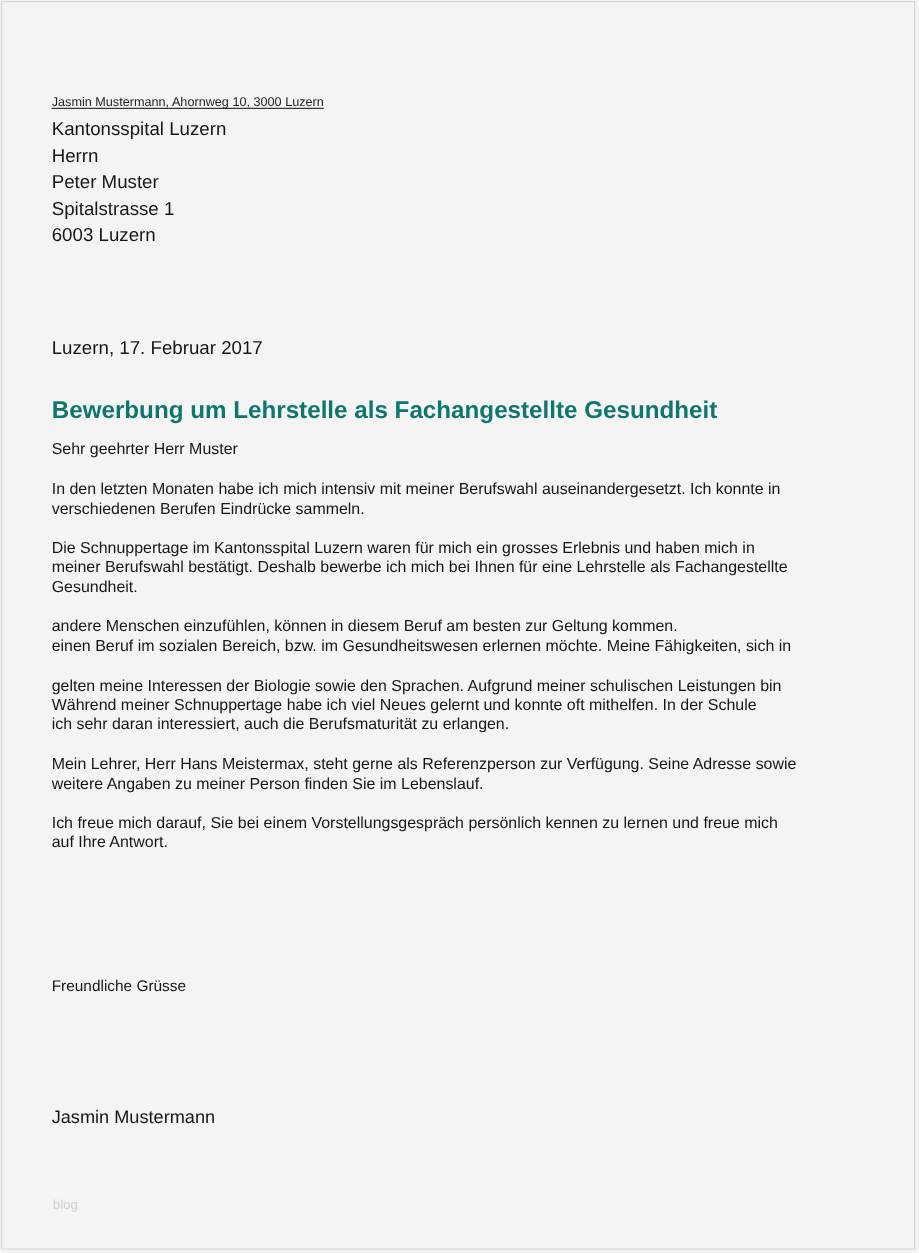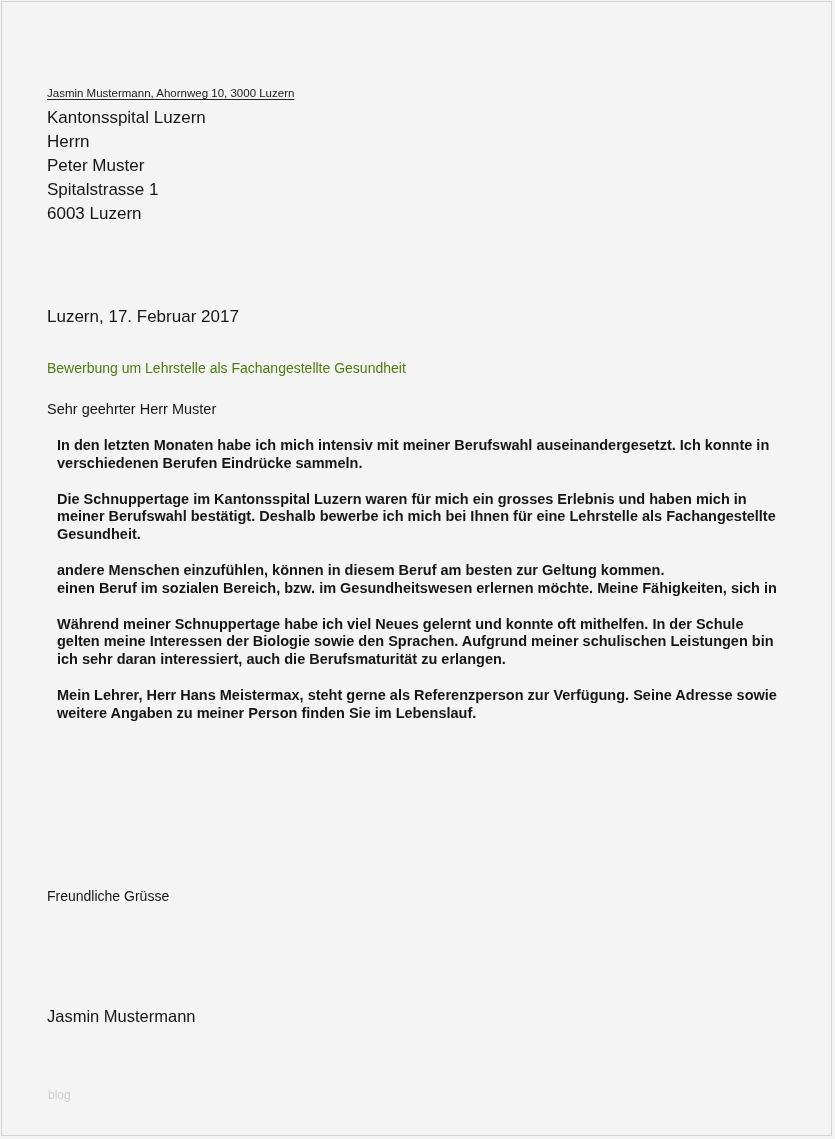--- a/index.html
+++ b/index.html
@@ -26,30 +26,30 @@
       position: absolute; left: 47px; top: 106px;
       font-size: 17px; line-height: 24px; white-space: nowrap;
     }
     .recipient div { height: 24px; }
     .date {
       position: absolute; left: 47px; top: 307px;
       font-size: 17px; white-space: nowrap; text-align: center;
     }
     .subject {
       position: absolute; left: 47px; top: 360px;
-      font-size: 14px; font-weight: normal; color: #4d7c0f;
+      font-size: 22px; font-weight: bold; color: #0f766e;
       white-space: nowrap;
     }
     .salutation {
       position: absolute; left: 47px; top: 401px;
       font-size: 14.5px; white-space: nowrap;
     }
     .body {
-      position: absolute; left: 57px; top: 437px; width: 740px;
-      font-size: 14.5px; line-height: 17.8px; font-weight: bold;
+      position: absolute; left: 47px; top: 437px; width: 740px;
+      font-size: 14.5px; line-height: 17.8px;
     }
     .body p { margin: 0 0 18px 0; }
     .body p span { display: block; white-space: nowrap; }
     .closing {
       position: absolute; left: 47px; top: 888px;
       font-size: 14px; white-space: nowrap;
     }
     .signature {
       position: absolute; left: 47px; top: 1007px;
       font-size: 16.5px; white-space: nowrap;
@@ -88,27 +88,31 @@
   <p>
     <span>Die Schnuppertage im Kantonsspital Luzern waren für mich ein grosses Erlebnis und haben mich in</span>
     <span>meiner Berufswahl bestätigt. Deshalb bewerbe ich mich bei Ihnen für eine Lehrstelle als Fachangestellte</span>
     <span>Gesundheit.</span>
   </p>
   <p>
     <span>andere Menschen einzufühlen, können in diesem Beruf am besten zur Geltung kommen.</span>
     <span>einen Beruf im sozialen Bereich, bzw. im Gesundheitswesen erlernen möchte. Meine Fähigkeiten, sich in</span>
   </p>
   <p>
+    <span>gelten meine Interessen der Biologie sowie den Sprachen. Aufgrund meiner schulischen Leistungen bin</span>
     <span>Während meiner Schnuppertage habe ich viel Neues gelernt und konnte oft mithelfen. In der Schule</span>
-    <span>gelten meine Interessen der Biologie sowie den Sprachen. Aufgrund meiner schulischen Leistungen bin</span>
     <span>ich sehr daran interessiert, auch die Berufsmaturität zu erlangen.</span>
   </p>
   <p>
     <span>Mein Lehrer, Herr Hans Meistermax, steht gerne als Referenzperson zur Verfügung. Seine Adresse sowie</span>
     <span>weitere Angaben zu meiner Person finden Sie im Lebenslauf.</span>
+  </p>
+  <p>
+    <span>Ich freue mich darauf, Sie bei einem Vorstellungsgespräch persönlich kennen zu lernen und freue mich</span>
+    <span>auf Ihre Antwort.</span>
   </p>
 </div>
 
 <div class="closing">Freundliche Grüsse</div>
 
 <div class="signature">Jasmin Mustermann</div>
 
 <div class="watermark">blog</div>
 
 </body></html>

